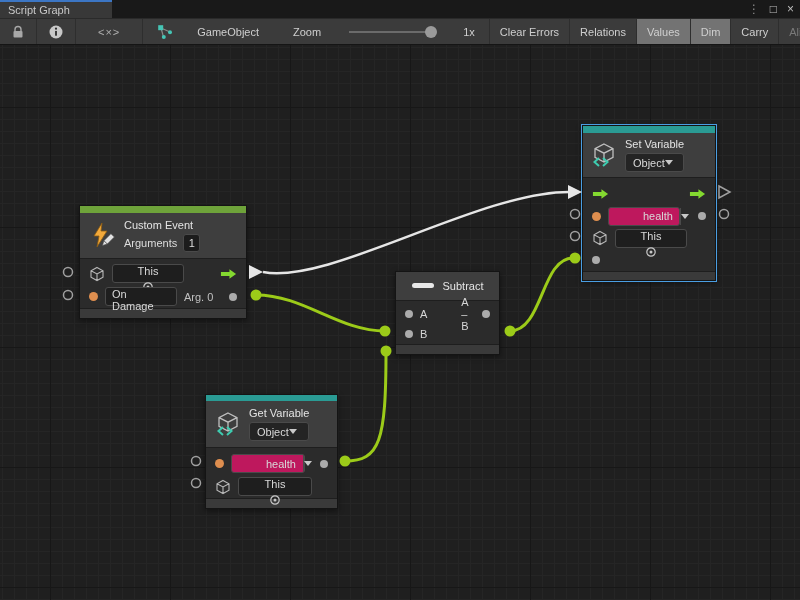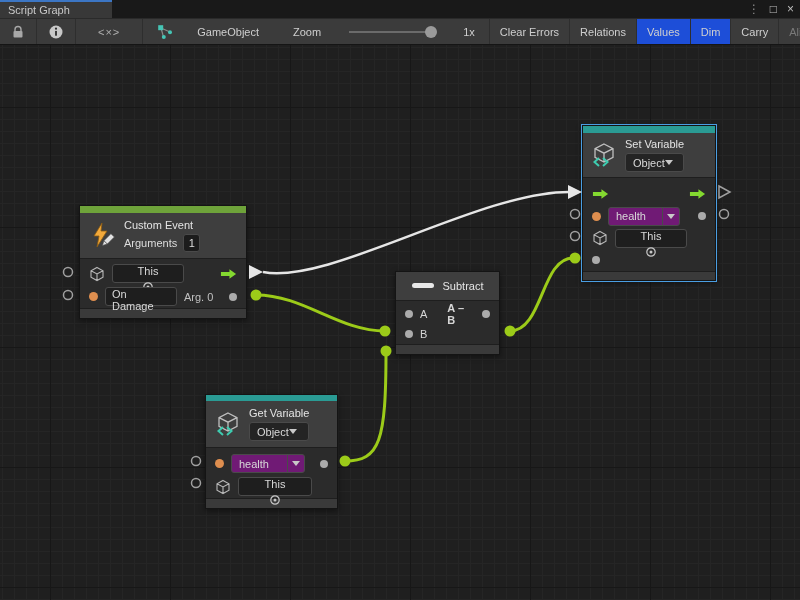--- a/index.html
+++ b/index.html
@@ -14,21 +14,21 @@
   .winctl { position:absolute; right:6px; top:0; height:18px; display:flex; align-items:center; gap:10px;
             color:#BEBEBE; font-size:12px; }
   .winctl span { line-height:1; cursor:default; }
   .winctl .menu-dots { color:#8a8a8a; }
 
   
   .toolbar { height:27px; background:#3B3B3B; border-top:1px solid #2a2a2a; border-bottom:1px solid #151515;
              display:flex; align-items:stretch; color:#CFCFCF; font-size:11px; white-space:nowrap; overflow:hidden; }
   .tbtn { display:flex; align-items:center; gap:5px; padding:0 10px; border-right:1px solid #2e2e2e; }
   .tbtn.icon-btn { padding:0 12px; }
-  .tbtn.active { background:#1d4ed8; }
+  .tbtn.active { background:#737373; }
   .tbtn.disabled { color:#7A7A7A; }
   .tb-spacer { display:flex; align-items:center; gap:24px; padding:0 10px; }
   .caret { width:0; height:0; border-left:4px solid transparent; border-right:4px solid transparent;
            border-top:5px solid #C0C0C0; display:inline-block; }
   .tbtn.disabled .caret { border-top-color:#7A7A7A; }
   .dd .caret { border-top-color:#C8C8C8; }
   .zoom-track { width:86px; height:2px; background:#6B6B6B; position:relative; margin:0 4px; }
   .zoom-handle { position:absolute; right:-2px; top:-5px; width:12px; height:12px; border-radius:50%;
                  background:#9A9A9A; }
   .code-glyph { color:#B0B0B0; letter-spacing:1px; }
@@ -58,22 +58,22 @@
                 color:#DDD; display:flex; align-items:center; justify-content:center; }
   .body { padding-top:3px; }
   .row { display:flex; align-items:center; height:23px; padding:0 9px; gap:7px; }
   .footer { height:10px; background:#3A3A3A; border-top:1px solid #1E1E1E; }
   .dot { width:9px; height:9px; border-radius:50%; flex:0 0 auto; }
   .dot.orange { background:#DE8E4F; }
   .dot.gray { background:#ABABAB; width:8px; height:8px; }
   .field { height:19px; background:#1E1E1E; border:1px solid #4a4a4a; border-radius:3px;
            display:flex; align-items:center; padding:0 6px; gap:4px; color:#D8D8D8;flex-direction:column; }
   .field .grow { flex:1; }
-  .dd { height:19px; background:#701a75; border:1px solid #4a4a4a; border-radius:3px;
-        display:flex; align-items:center; color:#D8D8D8; }
+  .dd { height:19px; background:#be185d; border:1px solid #4a4a4a; border-radius:3px;
+        display:flex; align-items:center; color:#D8D8D8;padding-left:27px; }
   .dd .dd-main { padding:0 7px; flex:1; }
   .dd .dd-arrow { width:17px; align-self:stretch; border-left:1px solid #4a4a4a;
                   display:flex; align-items:center; justify-content:center; }
   .dd.inline { padding:0 7px; gap:0; background:#242424; }
   .arg-label { color:#C0C0C0; }
   .ml-auto { margin-left:auto; }
   .w72 { width:72px; }
   .w74 { width:74px; }
   svg.inline-icon { flex:0 0 auto; display:block; }
 </style>
@@ -232,21 +232,21 @@
       <div class="header" style="padding:8px 9px; gap:9px; justify-content:center;">
         <svg class="inline-icon" width="22" height="6" viewBox="0 0 22 6">
             <rect width="22" height="5" rx="2.5" fill="#E8E8E8"></rect>
           </svg>
         <span class="title">Subtract</span>
       </div>
       <div class="body">
         <div class="row" style="height:20px;">
           <span class="dot gray"></span>
           <span>A</span>
-          <span style="margin-left:13px;font-weight:bold;">A – B</span>
+          <span style="margin-left:27px;">A – B</span>
           <span class="dot gray ml-auto"></span>
         </div>
         <div class="row" style="height:20px;">
           <span class="dot gray"></span>
           <span>B</span>
         </div>
       </div>
       <div class="footer"></div>
     </div>
 

